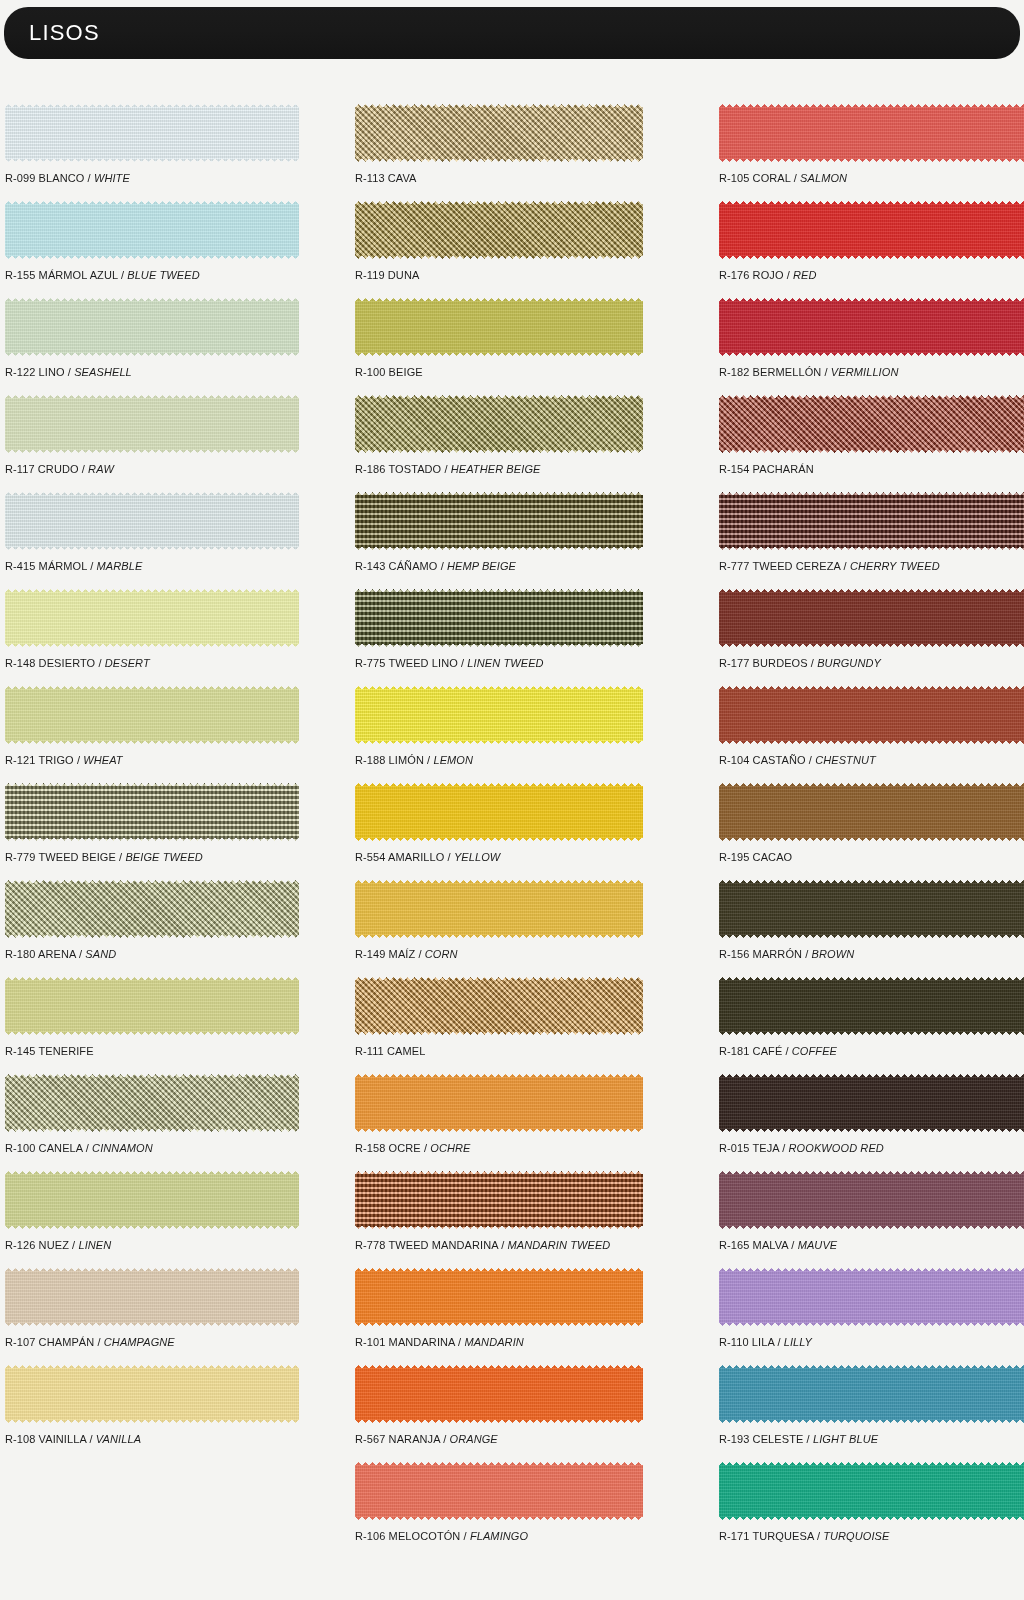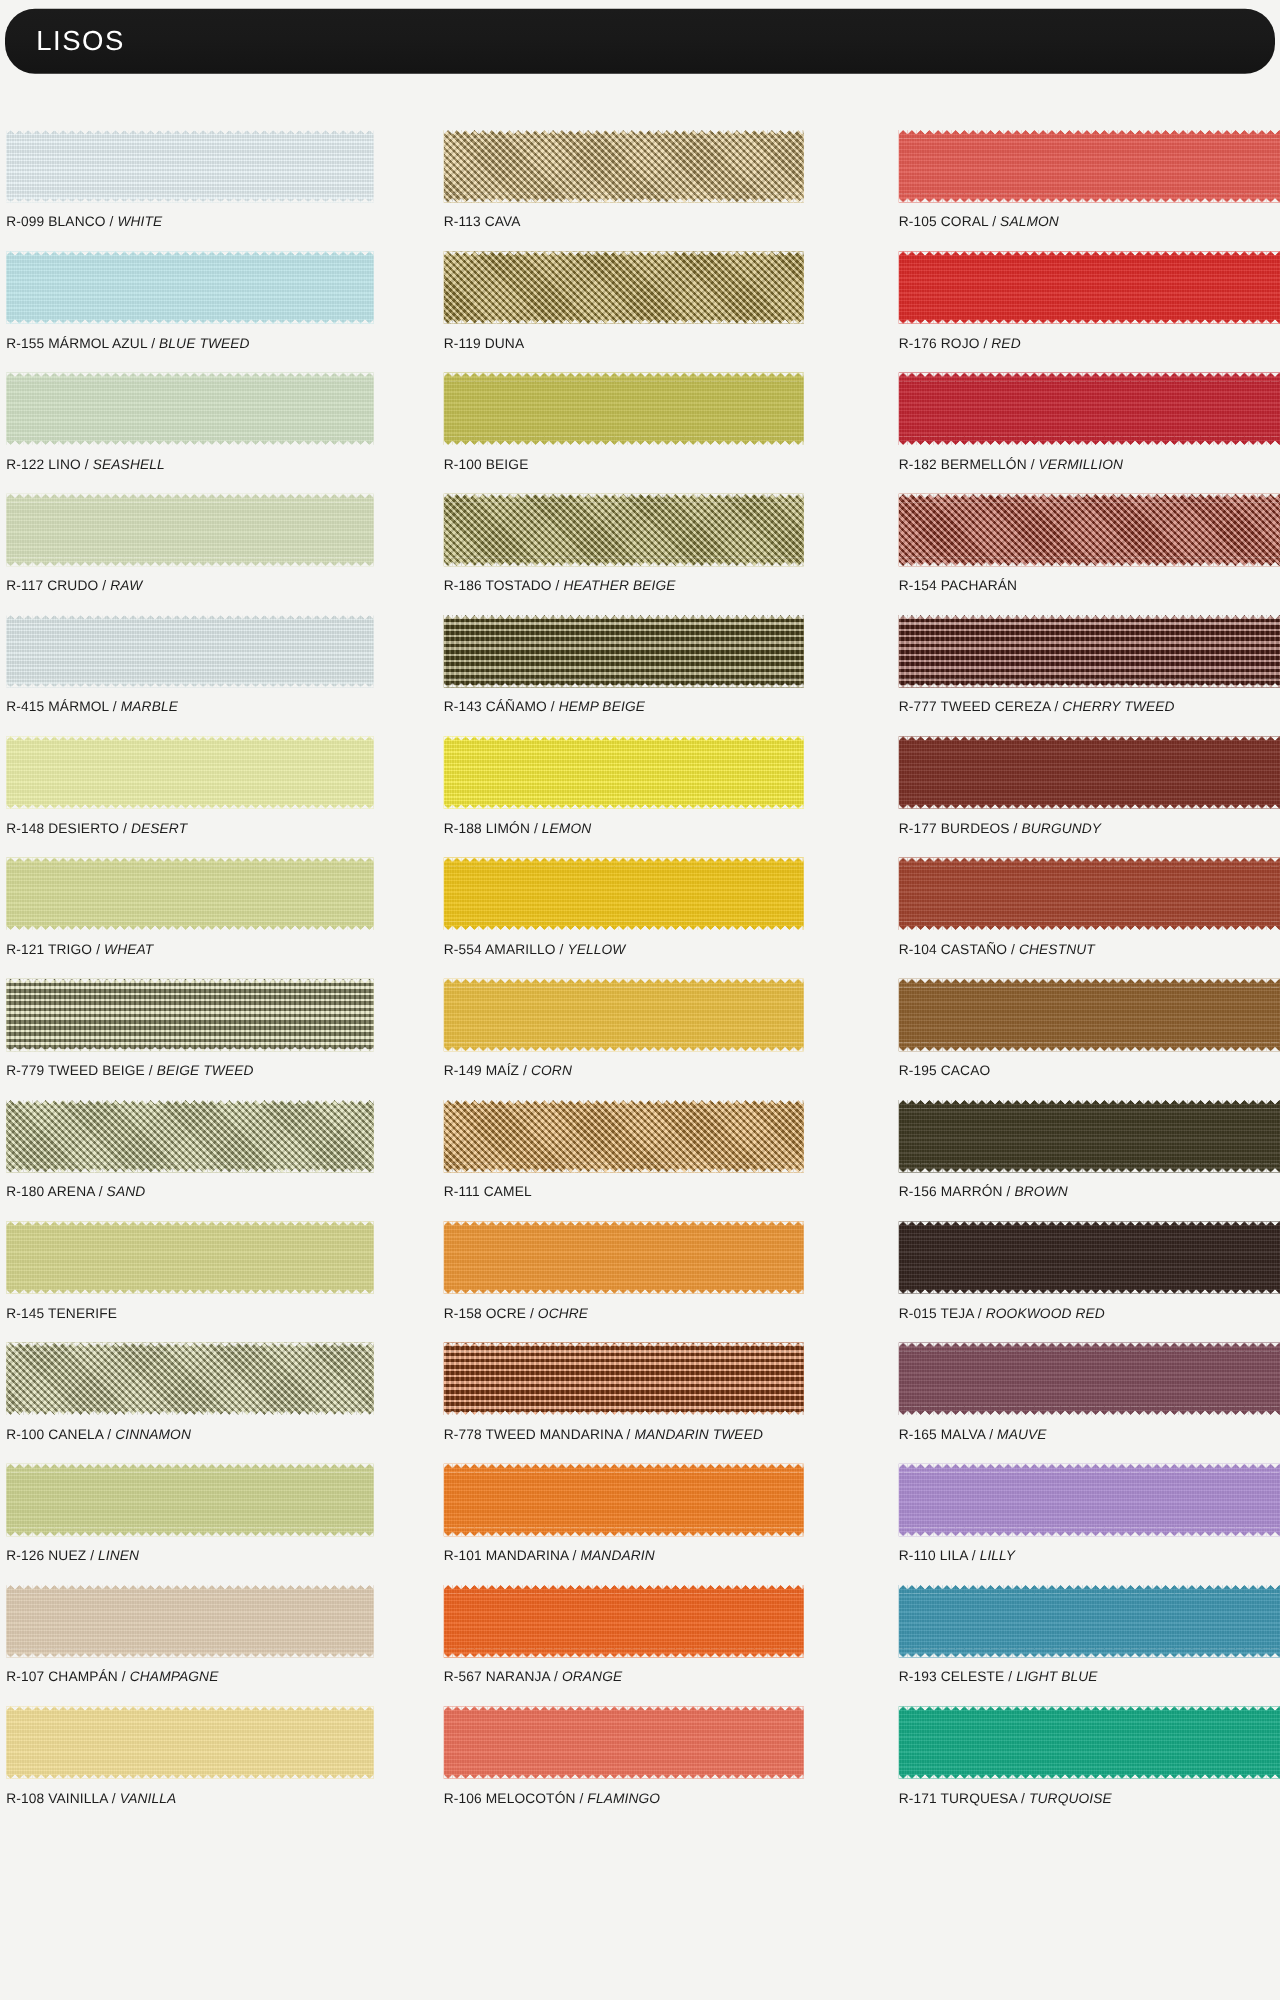--- a/index.html
+++ b/index.html
@@ -213,20 +213,24 @@
       </div>
       <div class="swatch-cell">
         <div class="swatch-chip mottled" style="background: rgb(182, 174, 87);"></div>
         <div class="swatch-label"><span>R-186 TOSTADO</span><span class="sep"> / </span><span class="en">HEATHER BEIGE</span></div>
       </div>
       <div class="swatch-cell">
         <div class="swatch-chip tweed" style="background: rgb(141, 129, 55);"></div>
         <div class="swatch-label"><span>R-143 CÁÑAMO</span><span class="sep"> / </span><span class="en">HEMP BEIGE</span></div>
       </div>
       <div class="swatch-cell">
+        <div class="swatch-chip tweed" style="background: rgb(127, 134, 64);"></div>
+        <div class="swatch-label"><span>R-775 TWEED LINO</span><span class="sep"> / </span><span class="en">LINEN TWEED</span></div>
+      </div>
+      <div class="swatch-cell">
         <div class="swatch-chip soft" style="background: rgb(245, 235, 58);"></div>
         <div class="swatch-label"><span>R-188 LIMÓN</span><span class="sep"> / </span><span class="en">LEMON</span></div>
       </div>
       <div class="swatch-cell">
         <div class="swatch-chip plain" style="background: rgb(237, 196, 26);"></div>
         <div class="swatch-label"><span>R-554 AMARILLO</span><span class="sep"> / </span><span class="en">YELLOW</span></div>
       </div>
       <div class="swatch-cell">
         <div class="swatch-chip plain" style="background: rgb(230, 188, 66);"></div>
         <div class="swatch-label"><span>R-149 MAÍZ</span><span class="sep"> / </span><span class="en">CORN</span></div>
@@ -287,20 +291,24 @@
       </div>
       <div class="swatch-cell">
         <div class="swatch-chip plain" style="background: rgb(140, 95, 46);"></div>
         <div class="swatch-label"><span>R-195 CACAO</span></div>
       </div>
       <div class="swatch-cell">
         <div class="swatch-chip plain" style="background: rgb(61, 56, 34);"></div>
         <div class="swatch-label"><span>R-156 MARRÓN</span><span class="sep"> / </span><span class="en">BROWN</span></div>
       </div>
       <div class="swatch-cell">
+        <div class="swatch-chip plain" style="background: rgb(54, 50, 30);"></div>
+        <div class="swatch-label"><span>R-181 CAFÉ</span><span class="sep"> / </span><span class="en">COFFEE</span></div>
+      </div>
+      <div class="swatch-cell">
         <div class="swatch-chip plain" style="background: rgb(51, 36, 31);"></div>
         <div class="swatch-label"><span>R-015 TEJA</span><span class="sep"> / </span><span class="en">ROOKWOOD RED</span></div>
       </div>
       <div class="swatch-cell">
         <div class="swatch-chip plain" style="background: rgb(123, 74, 88);"></div>
         <div class="swatch-label"><span>R-165 MALVA</span><span class="sep"> / </span><span class="en">MAUVE</span></div>
       </div>
       <div class="swatch-cell">
         <div class="swatch-chip plain" style="background: rgb(171, 140, 207);"></div>
         <div class="swatch-label"><span>R-110 LILA</span><span class="sep"> / </span><span class="en">LILLY</span></div>

